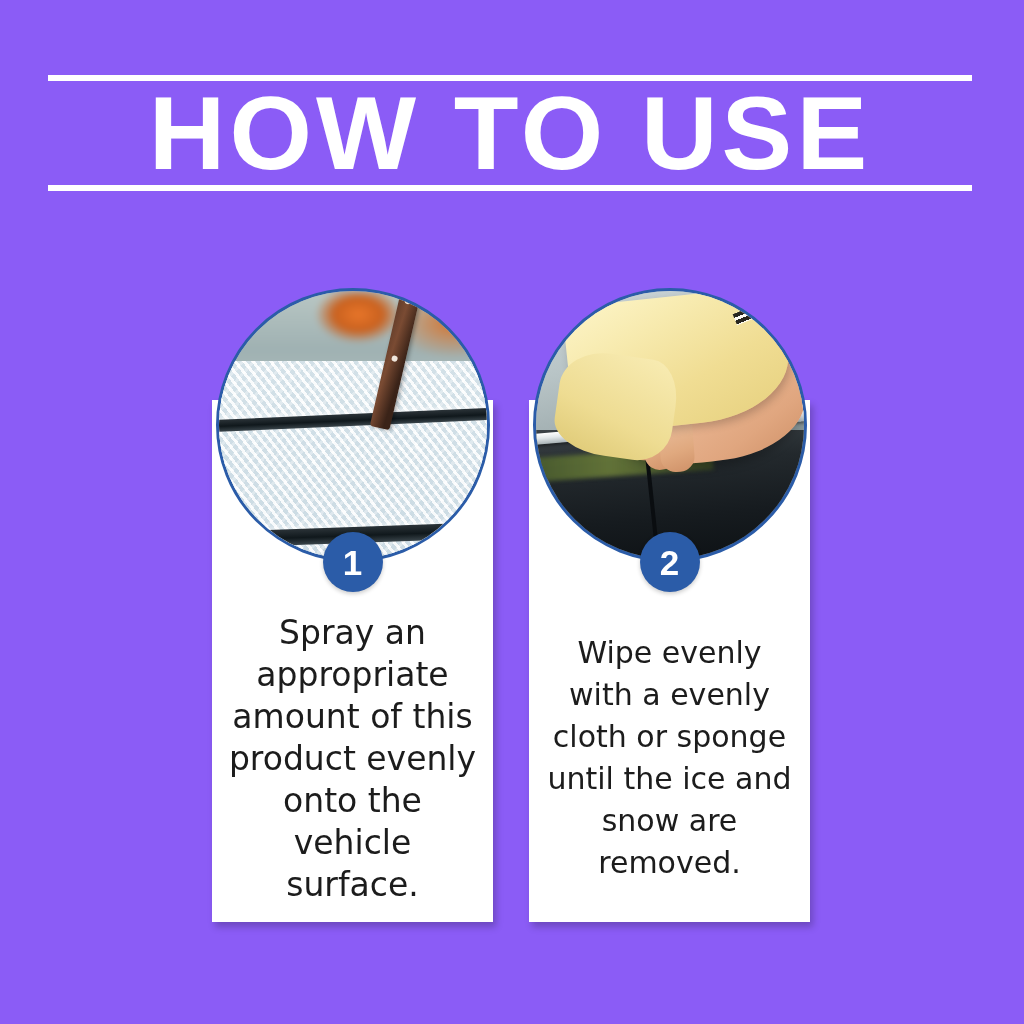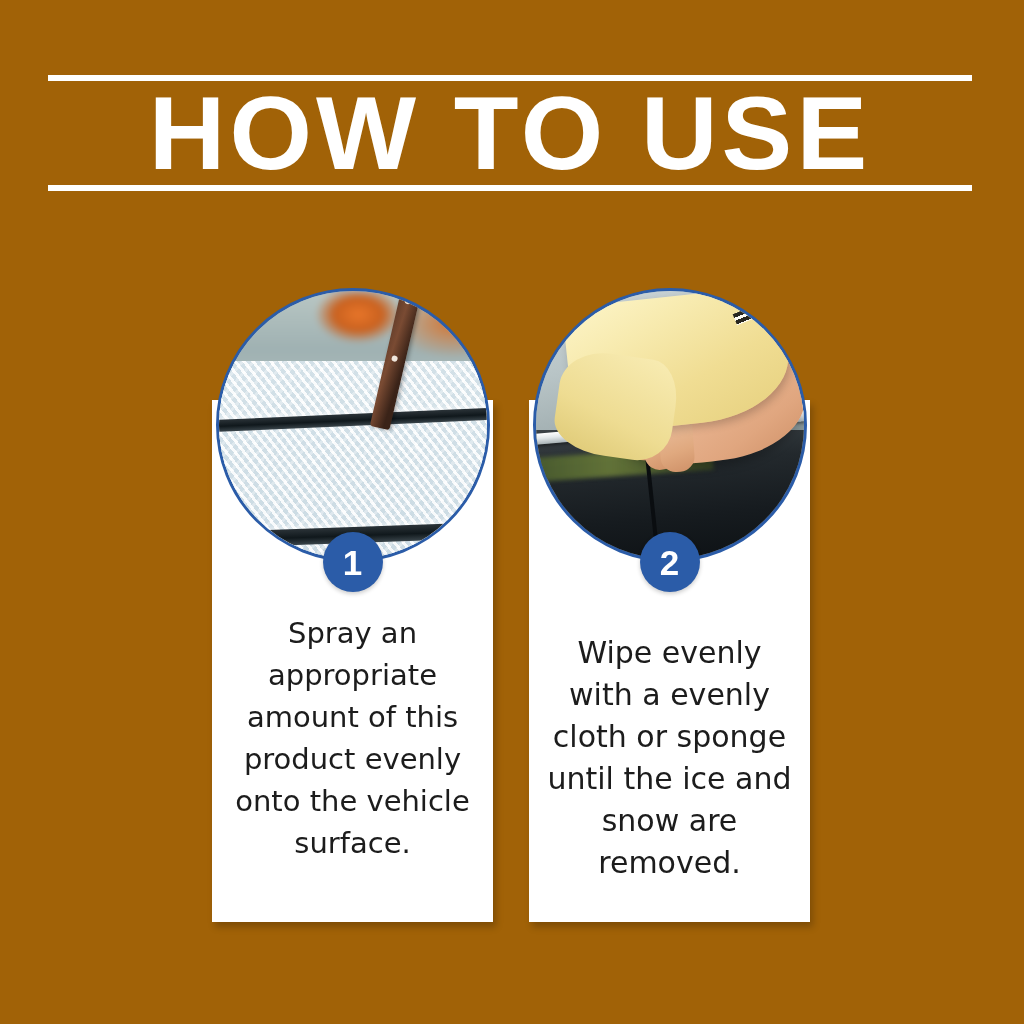--- a/index.html
+++ b/index.html
@@ -6,21 +6,21 @@
 
   html, body {
     width:1024px; height:1024px;
     overflow:hidden;
     font-family:"Liberation Sans", sans-serif;
   }
 
   #poster {
     position:relative;
     width:1024px; height:1024px;
-    background:#a16207;
+    background:#8b5cf6;
   }
 
   
   #header {
     position:absolute;
     left:48px; top:75px;
     width:924px; height:116px;
   }
   .rule {
     position:absolute;
@@ -223,21 +223,21 @@
 
   
   .card-text {
     position:absolute;
     left:14px; right:14px;
     text-align:center;
     color:#1c1c1c;
     font-family:"DejaVu Sans","Liberation Sans",sans-serif;
     font-weight:normal;
   }
-  #text-1 { top:212px; font-size:29px; line-height:42px; }
+  #text-1 { top:212px; font-size:33px; line-height:42px; }
   #text-2 { top:232px; font-size:30px; line-height:42px; }
 </style>
 </head>
 <body>
 
 <div id="poster">
 
   <div id="header">
     <div class="rule top"></div>
     <div id="title">HOW TO USE</div>

